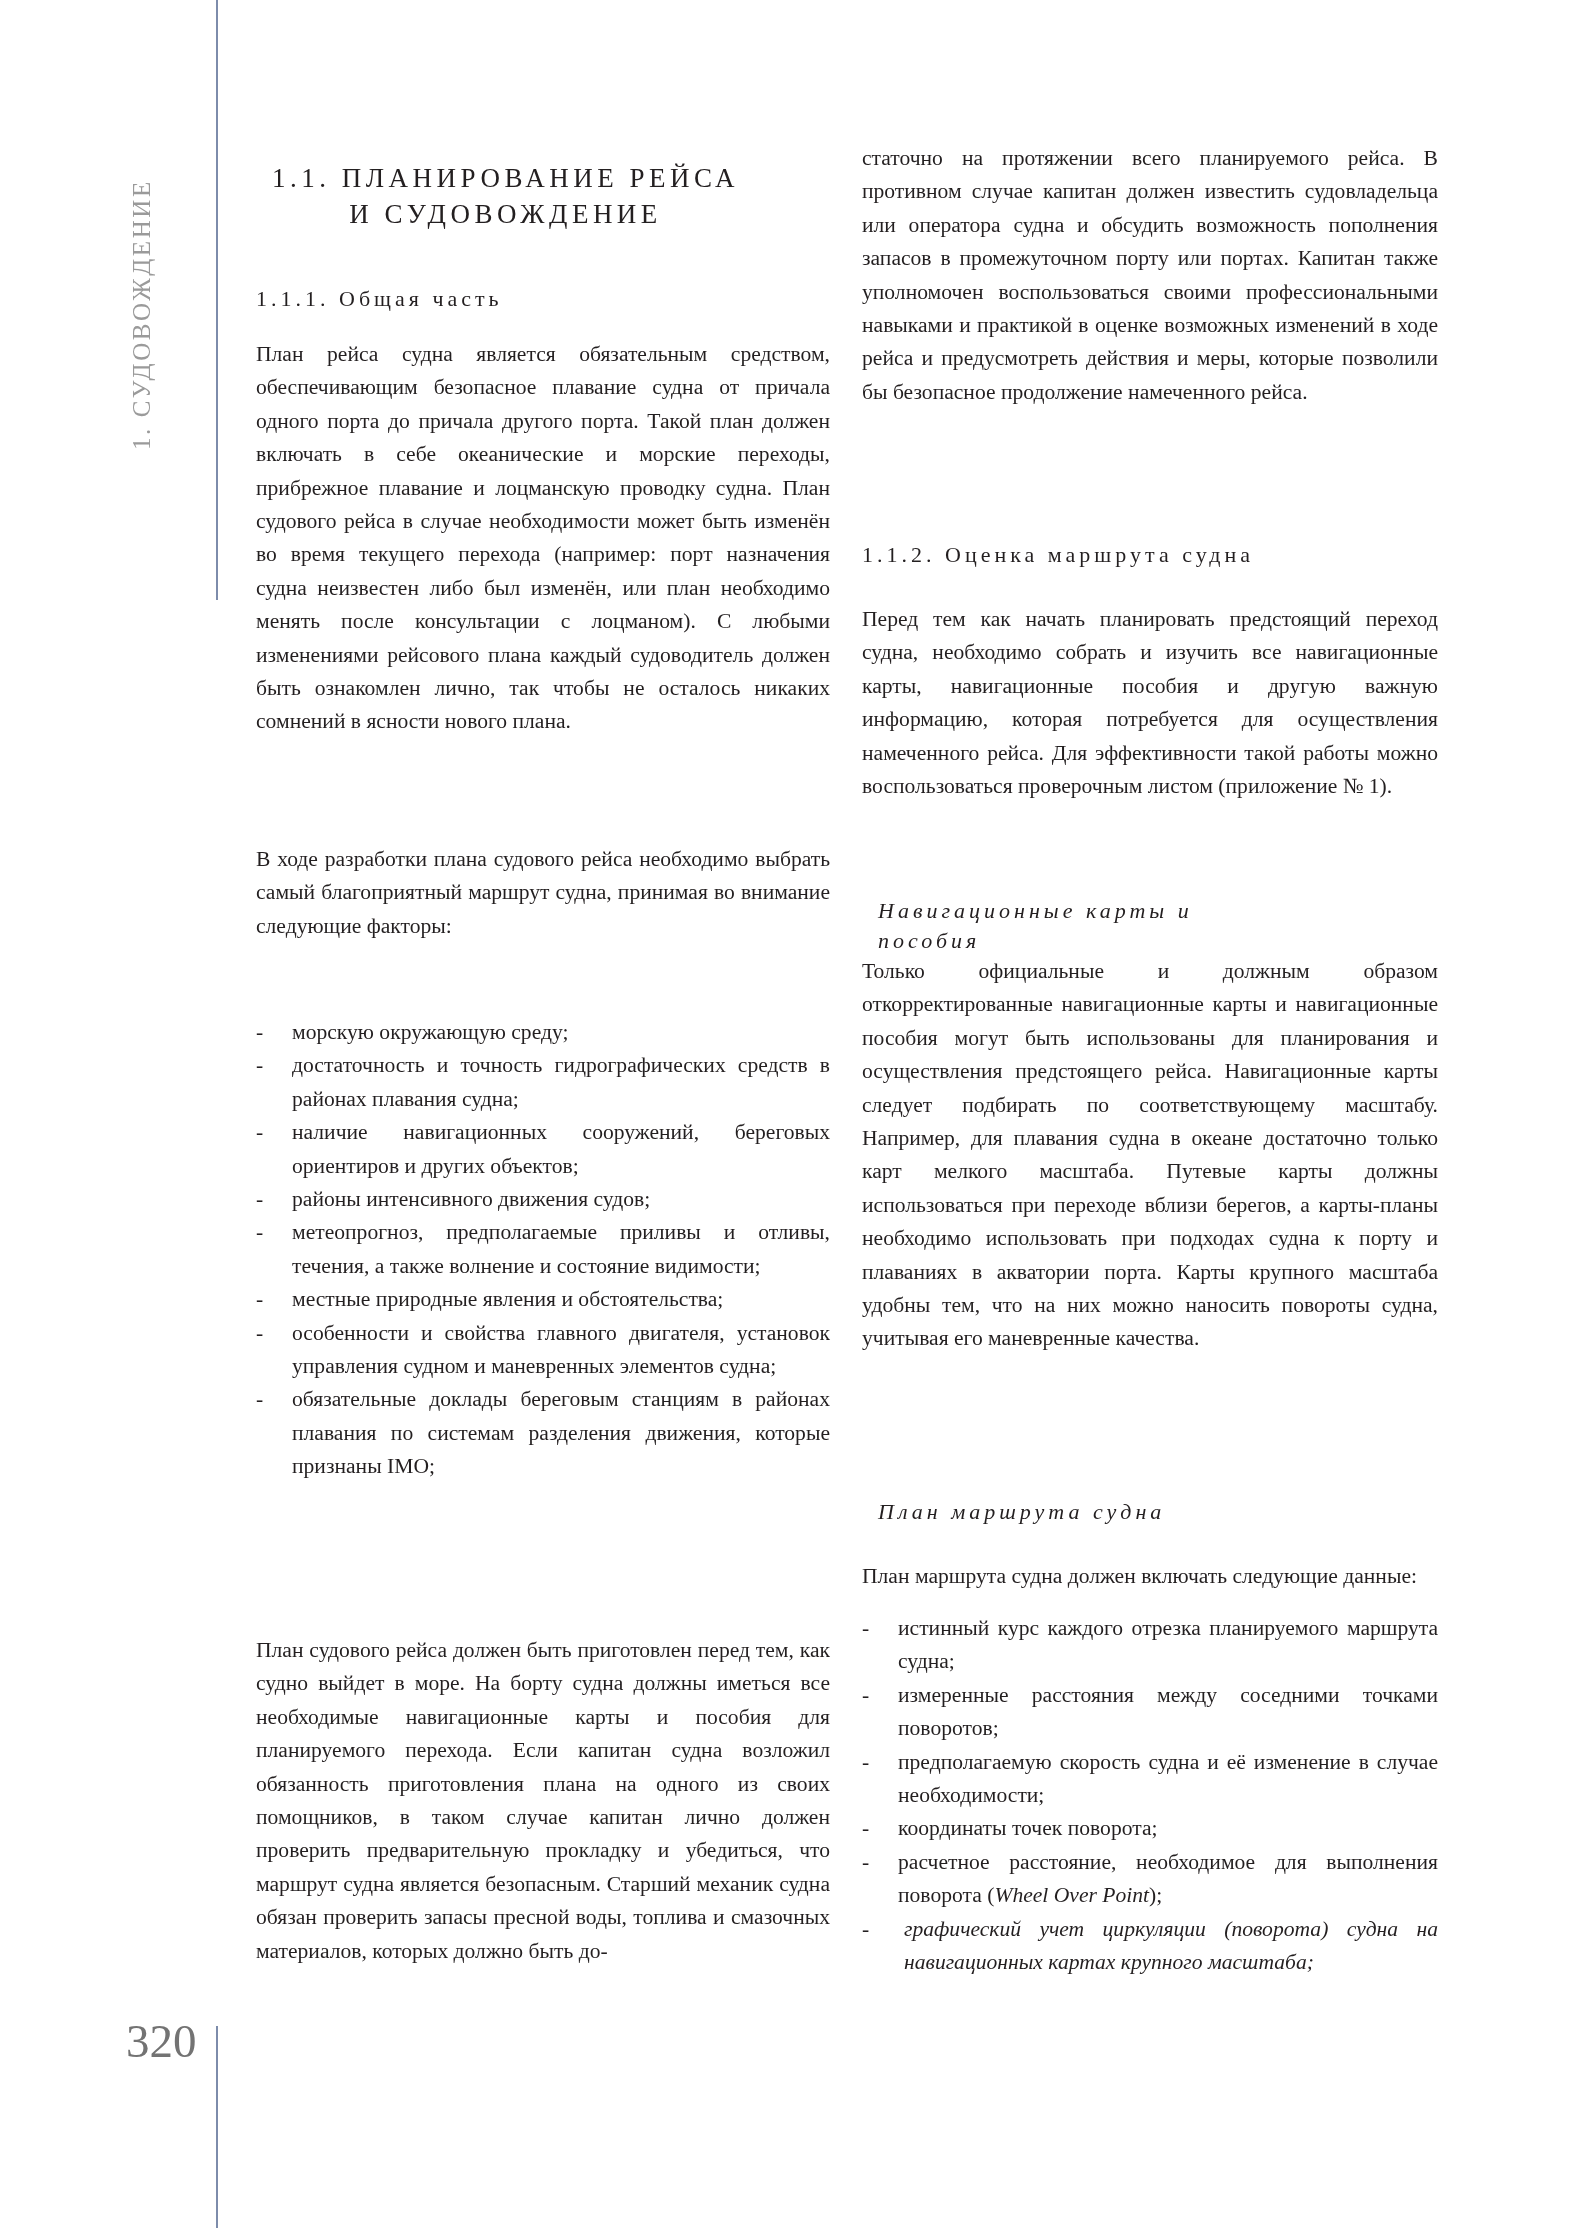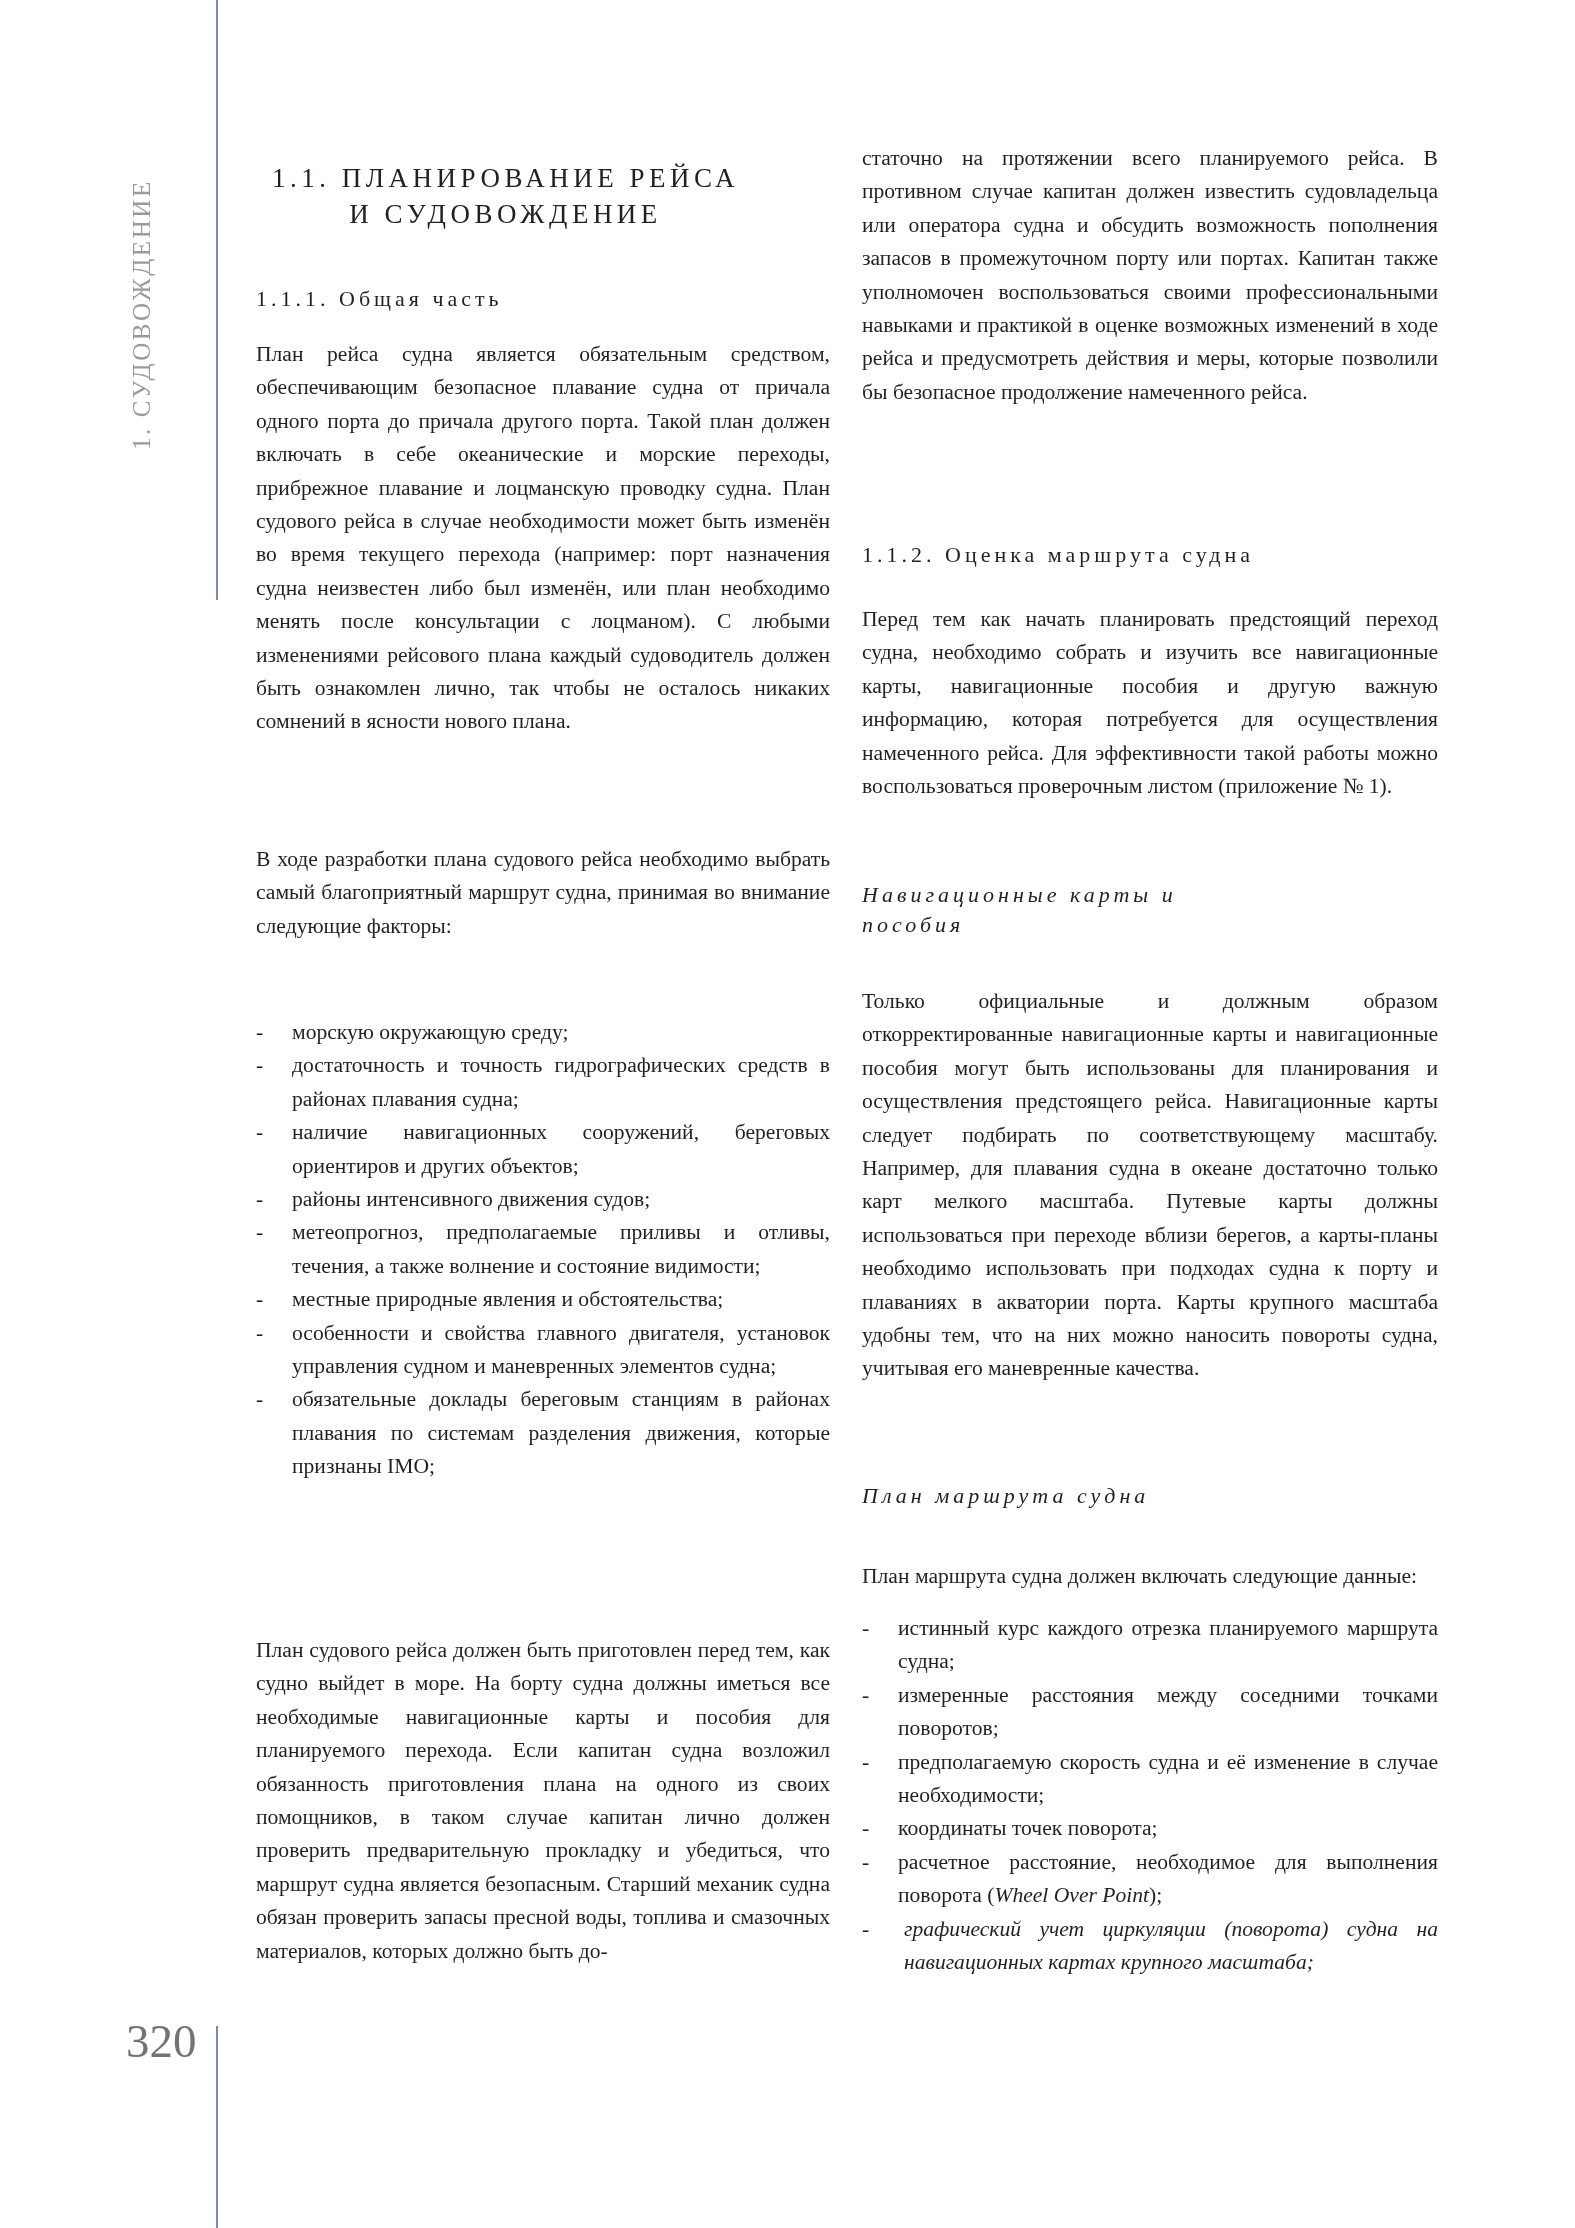--- a/index.html
+++ b/index.html
@@ -11,21 +11,21 @@
   .running-head span { position: absolute; left: 0; top: 0; transform-origin: left top;
          transform: translate(0, 300px) rotate(-90deg); white-space: nowrap;
          font-size: 25px; letter-spacing: 2.6px; color: #9a9a9a; width: 300px; display: block; }
   .page-num { position: absolute; left: 126px; top: 2018px; font-size: 47px; color: #737373; line-height: 1; }
   .col { position: absolute; top: 0; }
   .col-left { left: 256px; width: 574px; }
   .col-right { left: 862px; width: 576px; }
   .text { font-size: 21.6px; line-height: 33.4px; text-align: justify; margin: 0; }
   .h1 { position: absolute; font-size: 27px; letter-spacing: 4.5px; line-height: 36px; font-weight: normal; margin: 16px; text-align: center; }
   .h2 { position: absolute; font-size: 22px; letter-spacing: 4px; line-height: 30px; font-weight: normal; margin: 0; }
-  .h3 { position: absolute; font-size: 22px; letter-spacing: 4px; line-height: 30px; font-style: italic; font-weight: normal; margin: 0; }
+  .h3 { position: absolute; font-size: 22px; letter-spacing: 4px; line-height: 30px; font-style: italic; font-weight: normal; margin: 16px; }
   .block { position: absolute; left: 0; width: 100%; }
   ul.dash { list-style: none; margin: 0; padding: 0; }
   ul.dash li { position: relative; padding-left: 36px; font-size: 21.6px; line-height: 33.4px; text-align: justify; }
   ul.dash li::before { content: "-"; position: absolute; left: 0; top: 0; }
   .ital { font-style: italic; }
 </style>
 </head>
 <body>
 
 <div class="rule-top"></div>
@@ -80,21 +80,21 @@
 
   <div class="block" style="top:603px;">
     <p class="text">Перед тем как начать планировать предстоящий переход судна, необходимо собрать и изучить все навигационные карты, навигационные пособия и другую важную информацию, которая потребуется для осуществления намеченного рейса. Для эффективности такой работы можно воспользоваться проверочным листом (приложение № 1).</p>
   </div>
 
   <h3 class="h3" style="top:880px;">
     <span>Навигационные карты и</span><br>
     <span>пособия</span>
   </h3>
 
-  <div class="block" style="top:985px;">
+  <div class="block" style="top:955px;">
     <p class="text">Только официальные и должным образом откорректированные навигационные карты и навигационные пособия могут быть использованы для планирования и осуществления предстоящего рейса. Навигационные карты следует подбирать по соответствующему масштабу. Например, для плавания судна в океане достаточно только карт мелкого масштаба. Путевые карты должны использоваться при переходе вблизи берегов, а карты-планы необходимо использовать при подходах судна к порту и плаваниях в акватории порта. Карты крупного масштаба удобны тем, что на них можно наносить повороты судна, учитывая его маневренные качества.</p>
   </div>
 
   <h3 class="h3" style="top:1481px;">План маршрута судна</h3>
 
   <div class="block" style="top:1560px;">
     <p class="text">План маршрута судна должен включать следующие данные:</p>
   </div>
 
   <div class="block" style="top:1612px;">

